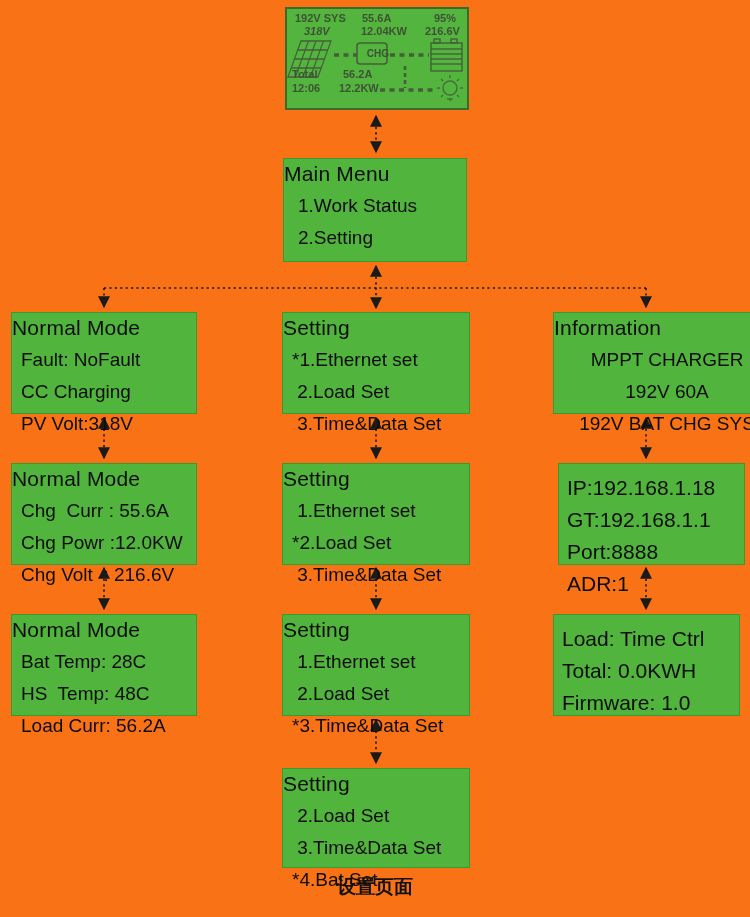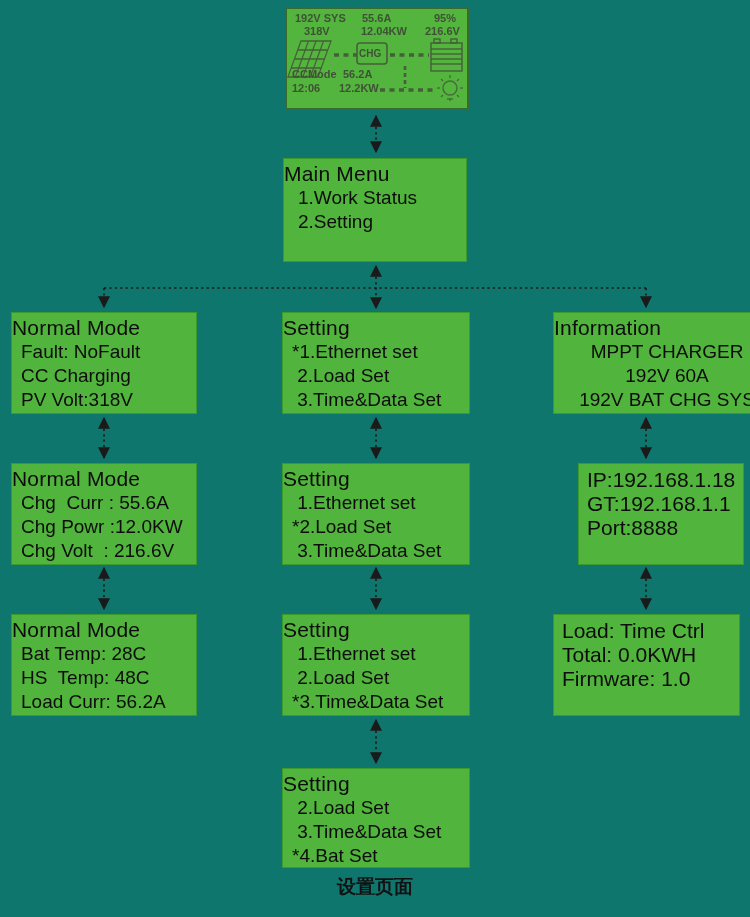--- a/index.html
+++ b/index.html
@@ -1,39 +1,39 @@
 <!DOCTYPE html>
 <html><head>
 <meta charset="utf-8">
 <style>
   html,body { margin:0; padding:0; background:#ffffff; }
   .canvas {
-    position:relative; width:750px; height:917px; background:#0f766e;
+    position:relative; width:750px; height:917px; background:#f97316;
     font-family:"Liberation Sans", sans-serif; overflow:hidden;
   }
   .gbox {
     position:absolute; background:#51b43c; border:1px solid #3c9a2d;
     box-sizing:border-box; color:#0c0c0c;
   }
   .gbox .title { text-align:left; font-size:21px; margin-top:3px; letter-spacing:.2px; white-space:pre; }
-  .gbox .line  { font-size:19px; line-height:24px; padding-left:9px; white-space:pre; }
+  .gbox .line  { font-size:19px; line-height:24px; padding-left:9px; white-space:pre;margin-top:8px; }
   .gbox.menu .line { padding-left:14px; }
   .gbox.center .line { text-align:center; padding-left:16px; }
   .gbox.lines-lg { padding-top:4px; }
   .gbox.lines-lg .line { font-size:21px; line-height:24px; padding-left:8px; }
   .connectors { position:absolute; left:0; top:0; pointer-events:none; }
   
   .lcd {
     position:absolute; left:285px; top:7px; width:184px; height:103px;
     background:#53b53e; border:2px solid #3a6b2c; box-sizing:border-box;
   }
   .lcdtxt { position:absolute; font-size:11px; font-weight:bold; color:#3f5136; white-space:pre; }
   .lcd-gfx { position:absolute; left:0; top:0; }
   .chg-label {
-    position:absolute; left:72px; top:39px; width:30px; text-align:left;
+    position:absolute; left:72px; top:39px; width:30px; text-align:right;
     font-size:10px; font-weight:bold; color:#3f5136;
   }
   .caption {
     position:absolute; left:0; top:874px; width:750px; text-align:center;
     font-size:19px; font-weight:bold; color:#111; font-family:"DejaVu Sans","Liberation Sans",sans-serif;
   }
 </style>
 </head>
 <body>
 
@@ -102,27 +102,27 @@
             <line x1="173" y1="79" x2="176" y2="79"></line>
           <line x1="156" y1="72" x2="154" y2="70"></line>
             <line x1="170" y1="72" x2="172" y2="70"></line>
           <line x1="156" y1="86" x2="154" y2="88"></line>
             <line x1="170" y1="86" x2="172" y2="88"></line>
           <line x1="160" y1="90" x2="166" y2="90"></line>
         </g>
       </g>
     </svg>
     <div class="lcdtxt" style="left:8px;  top:3px;">192V SYS</div>
-    <div class="lcdtxt" style="left:17px; top:16px;">318V</div>
+    <div class="lcdtxt" style="left:17px; top:16px;font-style:italic;">318V</div>
     <div class="lcdtxt" style="left:75px; top:3px;">55.6A</div>
     <div class="lcdtxt" style="left:74px; top:16px;">12.04KW</div>
     <div class="lcdtxt" style="left:147px;top:3px;">95%</div>
     <div class="lcdtxt" style="left:138px;top:16px;">216.6V</div>
     <div class="chg-label">CHG</div>
-    <div class="lcdtxt" style="left:5px;  top:59px;">CCMode</div>
+    <div class="lcdtxt" style="left:5px;  top:59px;">Total</div>
     <div class="lcdtxt" style="left:5px;  top:73px;">12:06</div>
     <div class="lcdtxt" style="left:56px; top:59px;">56.2A</div>
     <div class="lcdtxt" style="left:52px; top:73px;">12.2KW</div>
   </div>
 
   <div class="gbox menu" style="left:283px;top:158px;width:184px;height:104px;">
     <div class="title">Main Menu</div>
     <div class="line">1.Work Status</div>
     <div class="line">2.Setting</div>
   </div>
@@ -170,24 +170,25 @@
     <div class="line"> 3.Time&amp;Data Set</div>
     <div class="line">*4.Bat Set</div>
   </div>
 
   <div class="gbox center" style="left:553px;top:312px;width:212px;height:102px;">
     <div class="title">Information</div>
     <div class="line">MPPT CHARGER</div>
     <div class="line">192V 60A</div>
     <div class="line">192V BAT CHG SYS</div>
   </div>
-  <div class="gbox lines-lg" style="left:578px;top:463px;width:166px;height:102px;">
+  <div class="gbox lines-lg" style="left:558px;top:463px;width:187px;height:102px;">
     <div class="line">IP:192.168.1.18</div>
     <div class="line">GT:192.168.1.1</div>
     <div class="line">Port:8888</div>
+    <div class="line">ADR:1</div>
   </div>
   <div class="gbox lines-lg" style="left:553px;top:614px;width:187px;height:102px;">
     <div class="line">Load: Time Ctrl</div>
     <div class="line">Total: 0.0KWH</div>
     <div class="line">Firmware: 1.0</div>
   </div>
 
   <div class="caption">设置页面</div>
 
 </div>

